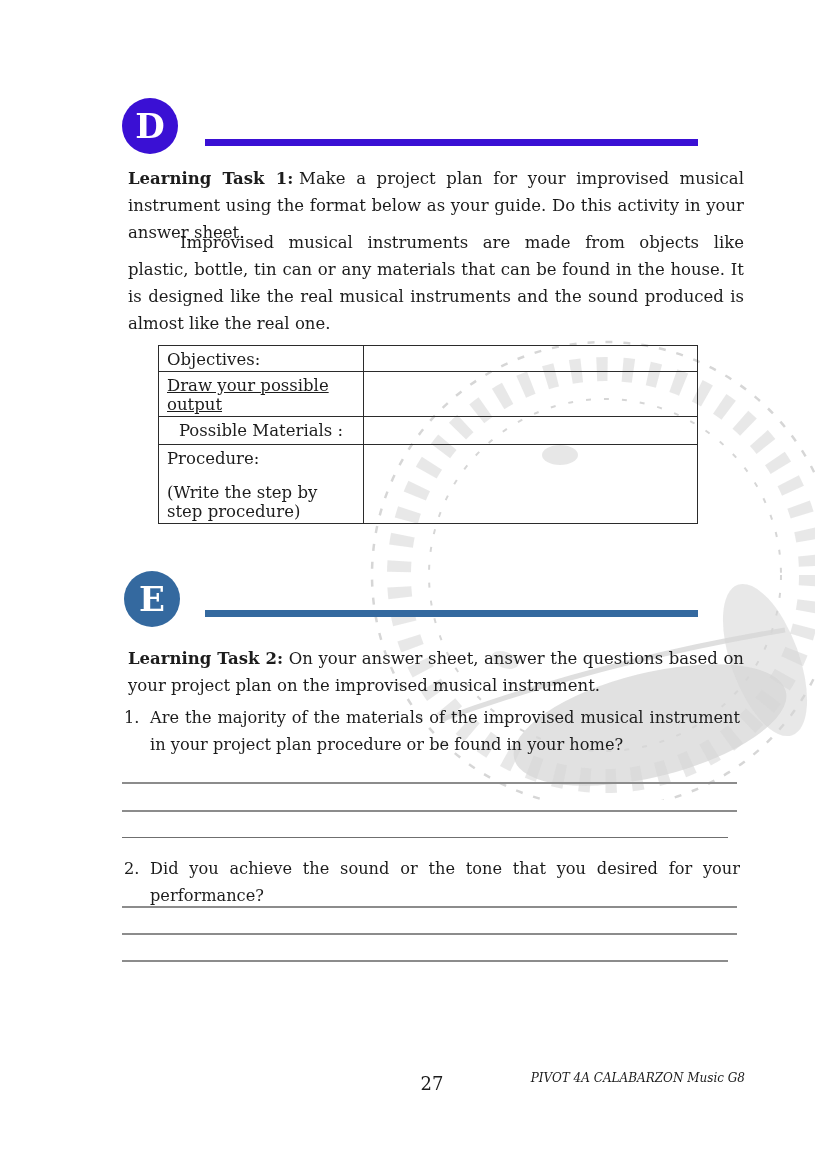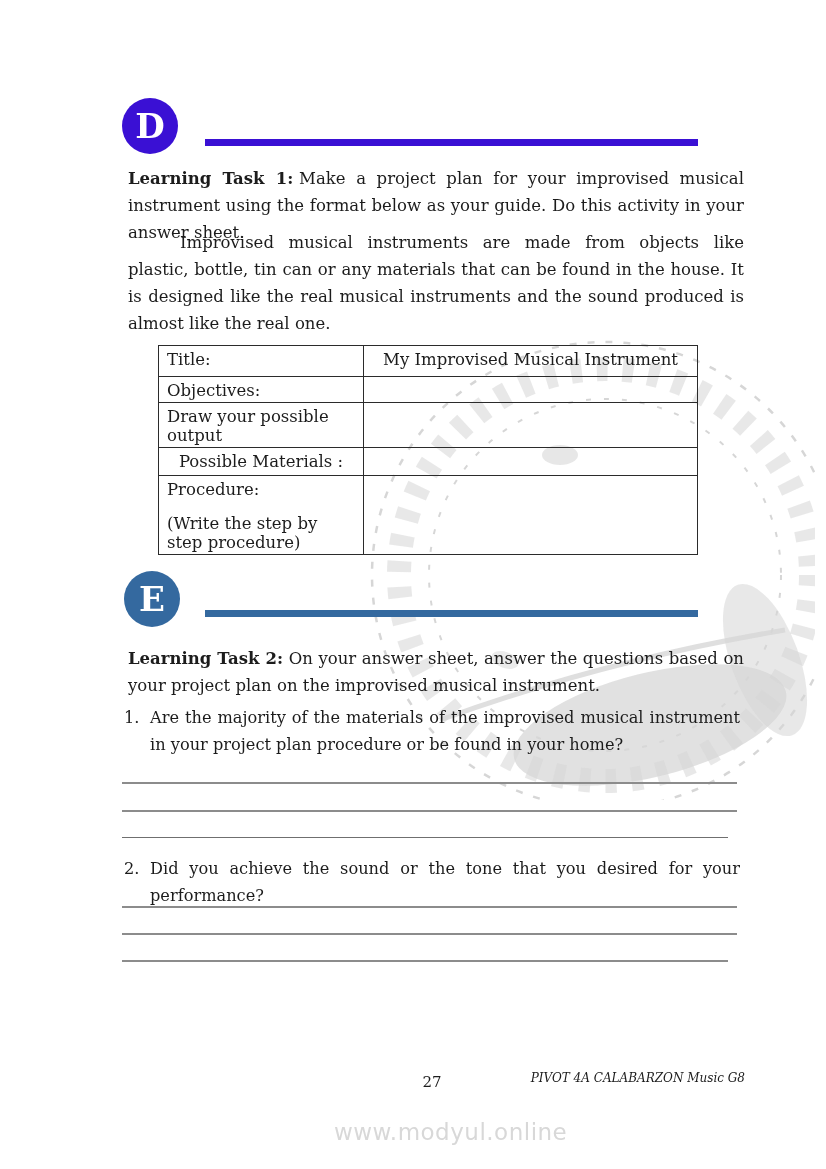--- a/index.html
+++ b/index.html
@@ -52,21 +52,21 @@
     font-size:16.5px;
   }
   .plan-table td{
     border:1px solid #2b2b2b;vertical-align:top;
     padding:4px 8px 2px 8px;background:transparent;
   }
   .plan-table .col-label{width:188px;}
   .plan-table .c-center{text-align:center;}
   .row-title td{height:24px;}
   .row-objectives td{height:19px;}
-  .row-output td{height:38px;}
+  .row-output td{height:38px;text-decoration:underline;}
   .row-materials td{height:21px;text-align:center;}
   .row-procedure td{height:64px;}
   .cell-note{margin-top:15px;}
   
   .question{
     position:absolute;left:124px;width:616px;display:flex;z-index:1;
     font-size:16.2px;line-height:27px;
   }
   .q1{top:704px;}
   .q2{top:855px;}
@@ -79,21 +79,21 @@
   }
   .al-1{top:782px;width:615px;}
   .al-2{top:810px;width:615px;}
   .al-3{top:837px;width:606px;border-top-width:1.5px;border-top-color:#6f6f6f;}
   .al-4{top:906px;width:615px;}
   .al-5{top:933px;width:615px;}
   .al-6{top:960px;width:606px;}
   
   .page-number{
     position:absolute;left:404px;top:1073px;width:56px;text-align:center;
-    font-size:15px;z-index:1;
+    font-size:18px;z-index:1;
   }
   .footer-citation{
     position:absolute;right:81px;top:1071px;
     font-size:12px;font-style:italic;z-index:1;white-space:nowrap;
   }
   .site-watermark{
     position:absolute;left:334px;top:1119px;
     font-family:"DejaVu Sans","Liberation Sans",sans-serif;
     font-size:23px;color:#d8d8d8;letter-spacing:.5px;z-index:1;
   }
@@ -118,24 +118,20 @@
     <span class="badge-letter">D</span>
   </div>
   <div class="rule rule-d"></div>
 
   <p class="para p-task1"><span class="task-label">Learning Task 1:</span><span>Make a project plan for your improvised musical instrument using the format below as your guide. Do this activity in your answer sheet.</span></p>
 
   <p class="para p-intro">Improvised musical instruments are  made from objects like plastic, bottle, tin can  or any materials that can be found in the house. It is designed like the real musical instruments and the sound produced is almost like the real one.</p>
 
   <table class="plan-table">
     <tbody>
-      <tr class="row-title">
-        <td class="col-label">Title:</td>
-        <td class="c-center">My Improvised Musical Instrument</td>
-      </tr>
       <tr class="row-objectives">
         <td class="col-label">Objectives:</td>
         <td></td>
       </tr>
       <tr class="row-output">
         <td class="col-label">Draw your possible output</td>
         <td></td>
       </tr>
       <tr class="row-materials">
         <td class="col-label">Possible Materials :</td>
@@ -169,15 +165,14 @@
   <div class="question q2">
     <span class="q-num">2.</span>
     <p class="q-text">Did you achieve the sound or the tone that you desired for your performance?</p>
   </div>
   <div class="answer-line al-4"></div>
   <div class="answer-line al-5"></div>
   <div class="answer-line al-6"></div>
 
   <div class="page-number">27</div>
   <div class="footer-citation">PIVOT 4A CALABARZON Music G8</div>
-  <div class="site-watermark">www.modyul.online</div>
 
 </div>
 
 </body></html>

